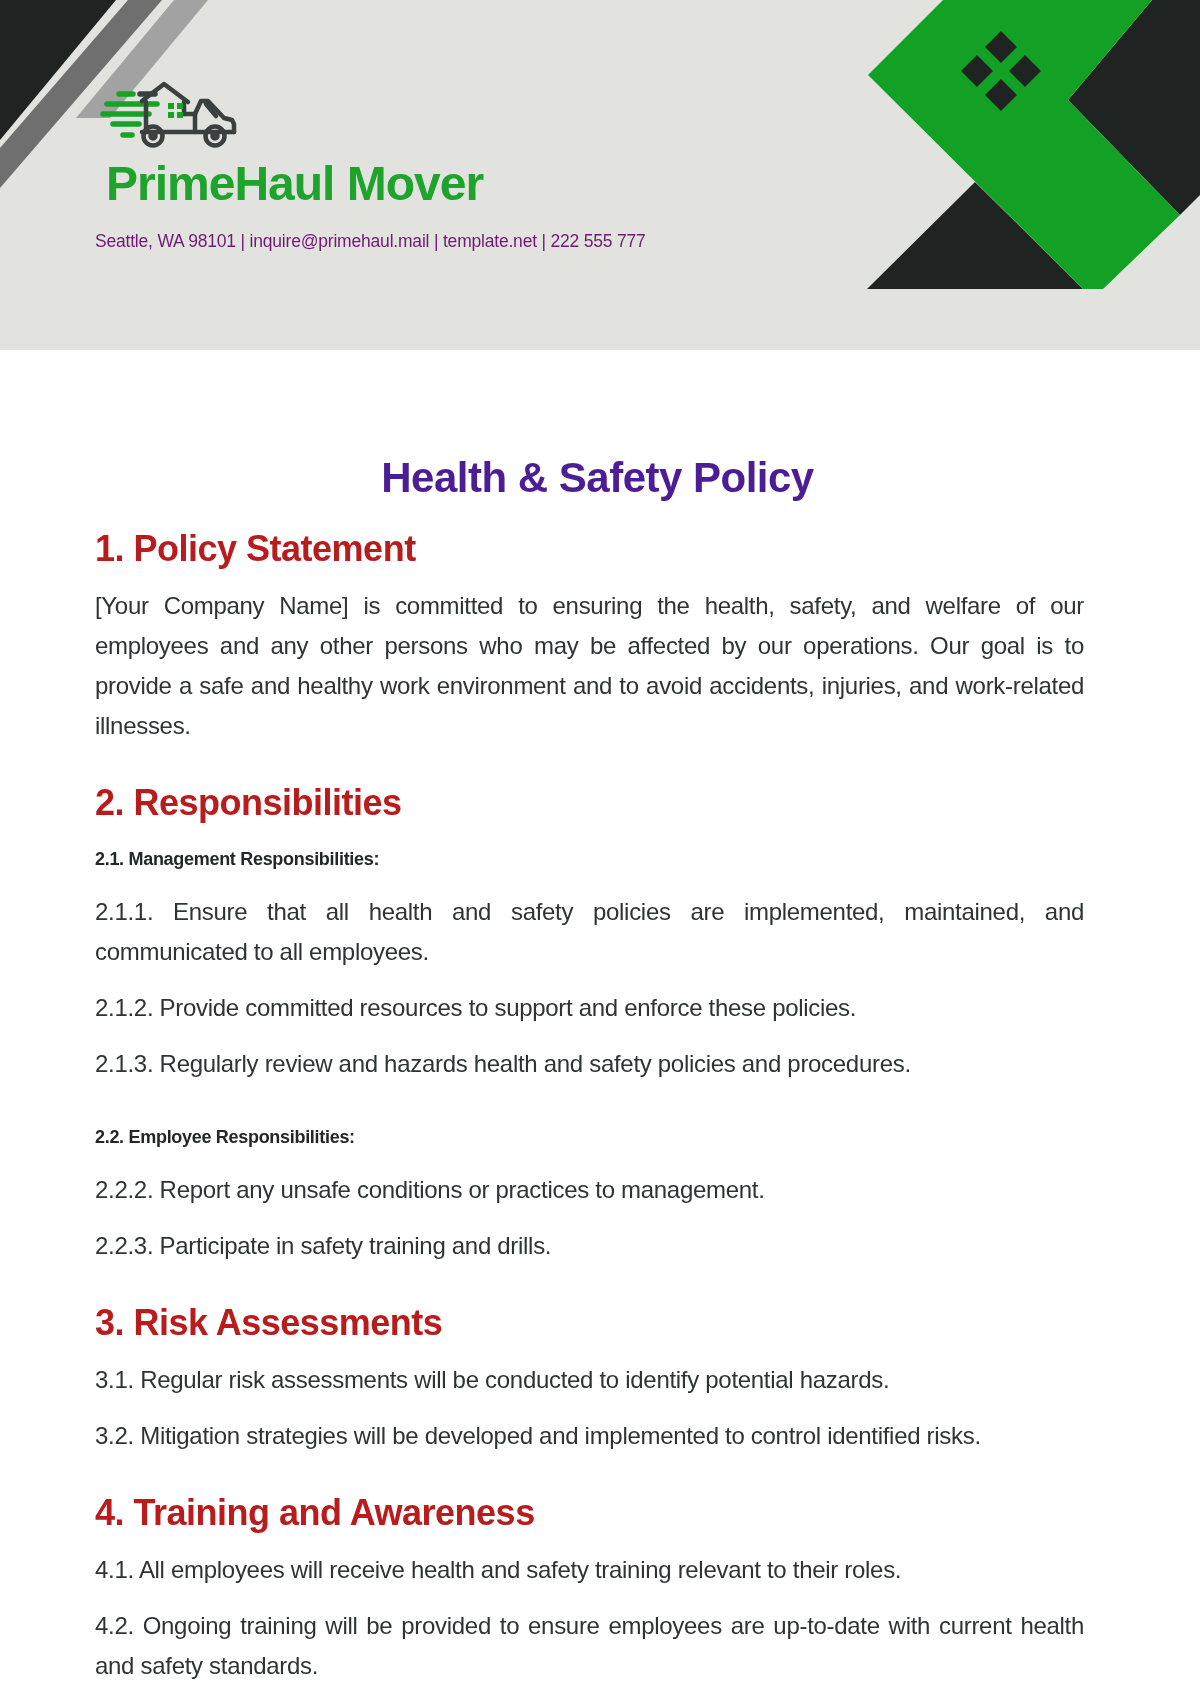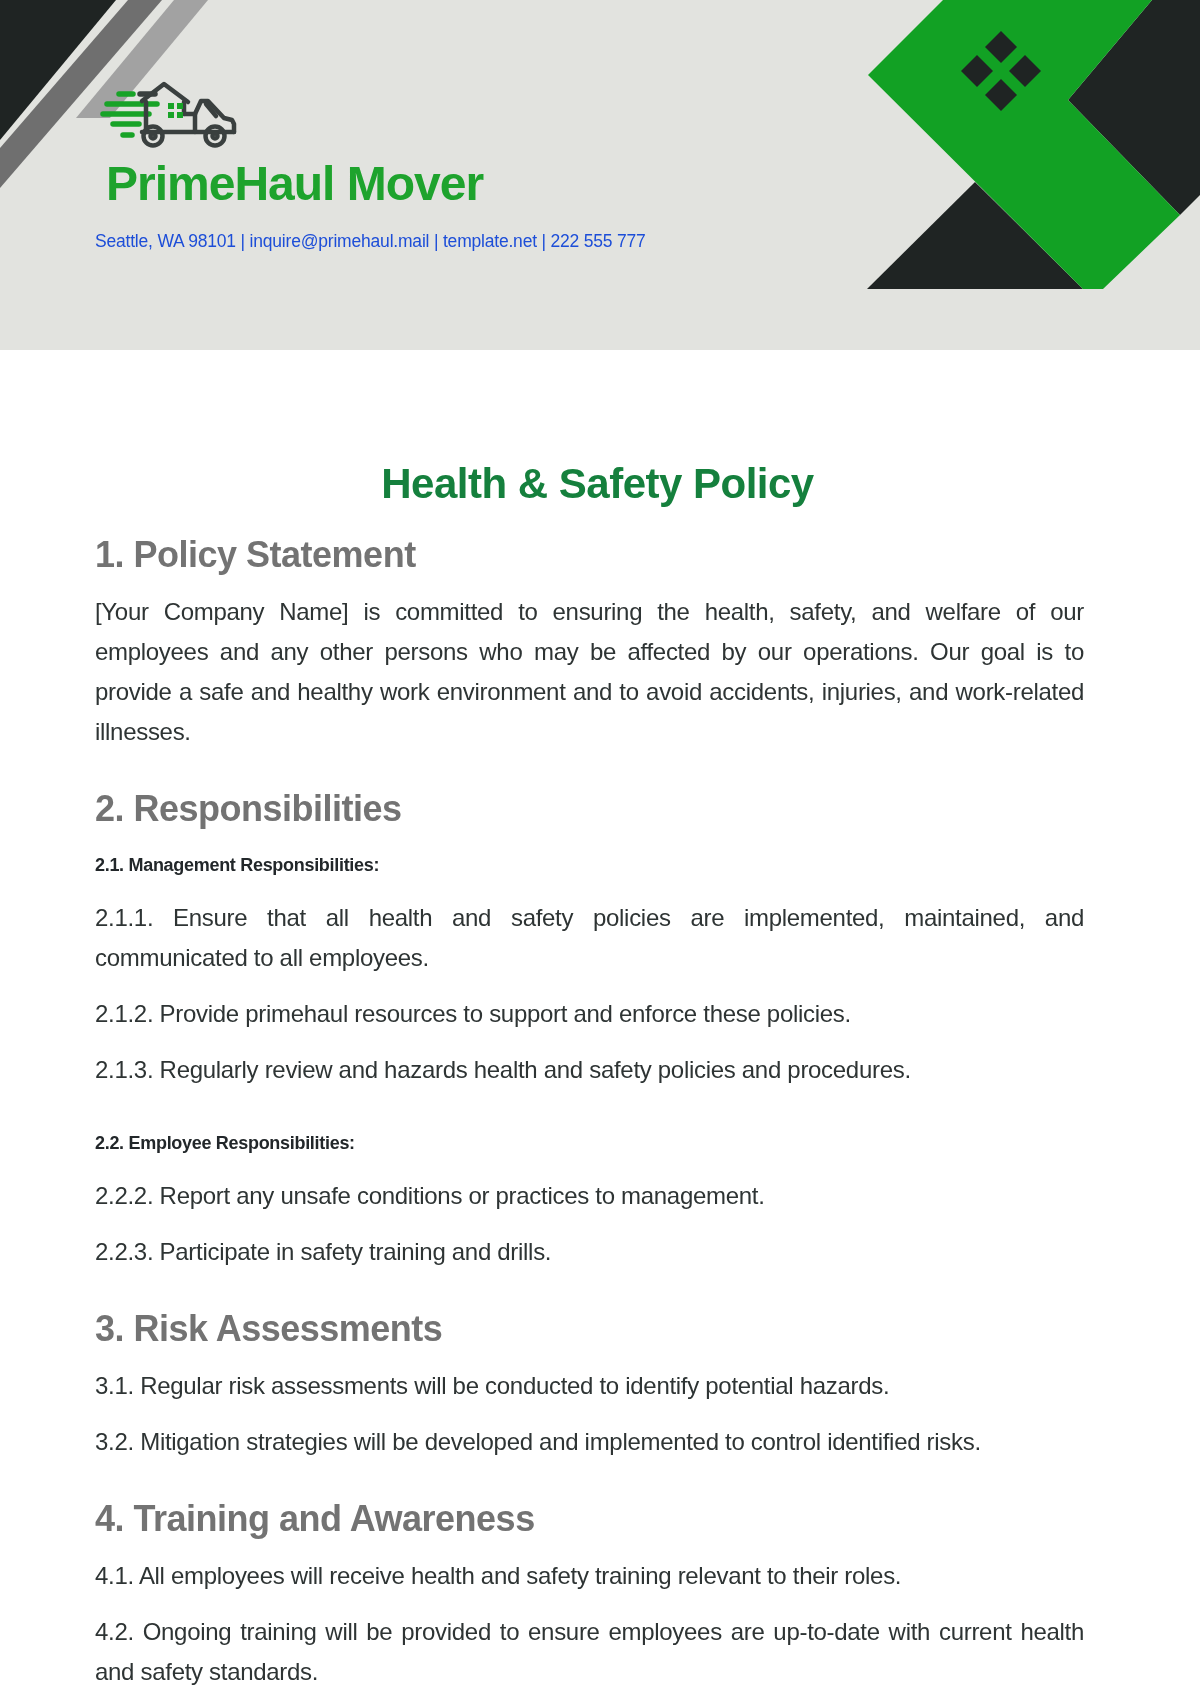--- a/index.html
+++ b/index.html
@@ -20,36 +20,36 @@
   }
   .decor{position:absolute;left:0;top:0;display:block;}
   .brand-name{
     position:absolute;left:106px;top:158px;
     font-size:48px;line-height:52px;font-weight:700;
     letter-spacing:-1px;color:#1ea32d;white-space:nowrap;
   }
   .contact-line{
     position:absolute;left:95px;top:230px;
     font-size:17.5px;line-height:22px;letter-spacing:-0.2px;
-    color:#1d4ed8;white-space:nowrap;
+    color:#701a75;white-space:nowrap;
   }
   .truck-logo{position:absolute;left:98px;top:74px;}
   
   .doc{
     padding:104px 100px 0 95px;
     color:#2e3434;
   }
   .doc h1{
     font-size:42px;line-height:48px;font-weight:700;
-    letter-spacing:-0.5px;color:#15803d;
-    text-align:center;margin:6px 0 -10px 0;
+    letter-spacing:-0.5px;color:#4c1d95;
+    text-align:center;margin:0 0 -10px 0;
   }
   .doc h2{
     font-size:36px;line-height:42px;font-weight:700;
-    letter-spacing:-0.5px;color:#737373;
+    letter-spacing:-0.5px;color:#b91c1c;
     margin:36px 0 0 0;
   }
   .doc h3{
     font-size:18px;line-height:34px;font-weight:700;
     letter-spacing:-0.3px;color:#22272a;
     margin:36px 0 0 0;
   }
   .doc h2 + h3{margin-top:18px;}
   .doc p{
     font-size:24px;line-height:40px;letter-spacing:-0.3px;
@@ -134,21 +134,21 @@
 
     <h1>Health &amp; Safety Policy</h1>
 
     <h2>1. Policy Statement</h2>
     <p>[Your Company Name] is committed to ensuring the health, safety, and welfare of our employees and any other persons who may be affected by our operations. Our goal is to provide a safe and healthy work environment and to avoid accidents, injuries, and work-related illnesses.</p>
 
     <h2>2. Responsibilities</h2>
 
     <h3>2.1. Management Responsibilities:</h3>
     <p>2.1.1. Ensure that all health and safety policies are implemented, maintained, and communicated to all employees.</p>
-    <p>2.1.2. Provide primehaul resources to support and enforce these policies.</p>
+    <p>2.1.2. Provide committed resources to support and enforce these policies.</p>
     <p>2.1.3. Regularly review and hazards health and safety policies and procedures.</p>
 
     <h3>2.2. Employee Responsibilities:</h3>
     <p>2.2.2. Report any unsafe conditions or practices to management.</p>
     <p>2.2.3. Participate in safety training and drills.</p>
 
     <h2>3. Risk Assessments</h2>
     <p>3.1. Regular risk assessments will be conducted to identify potential hazards.</p>
     <p>3.2. Mitigation strategies will be developed and implemented to control identified risks.</p>
 

